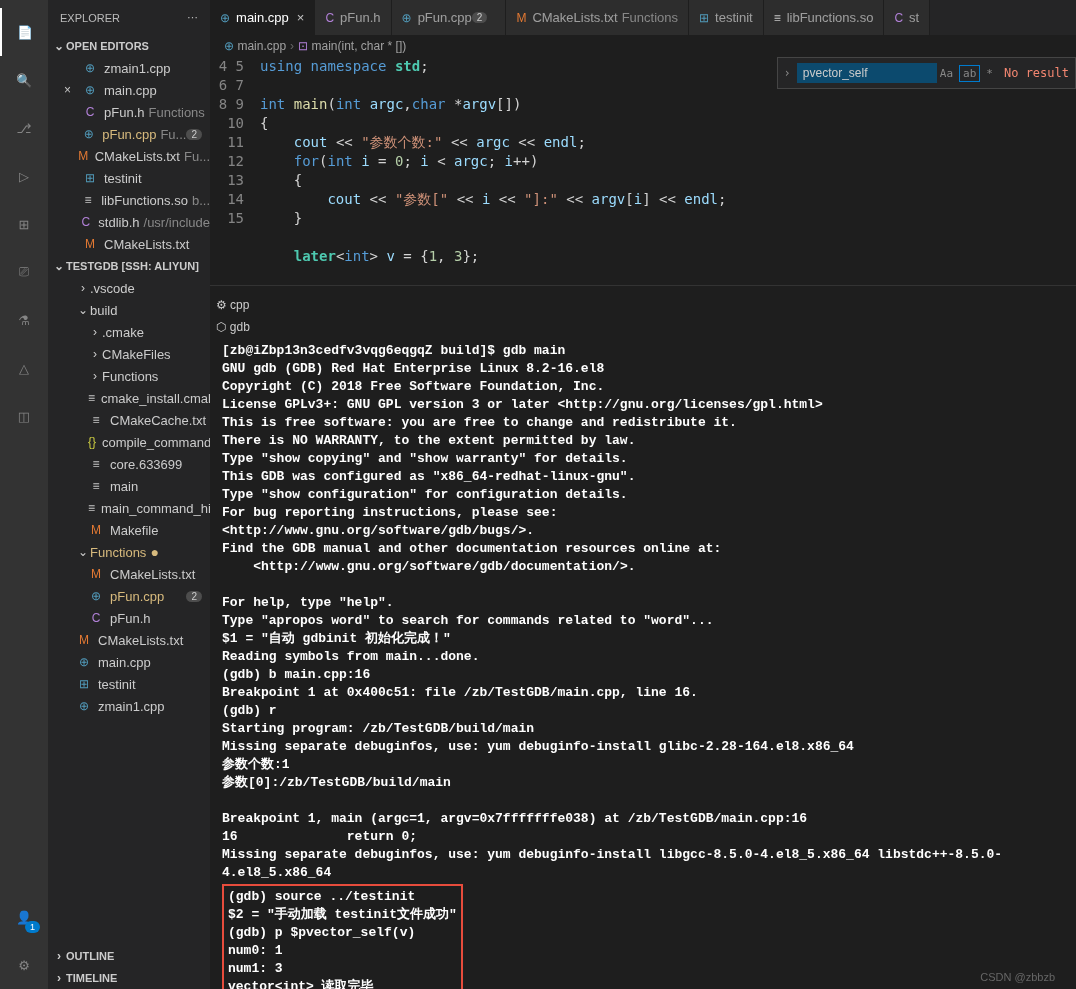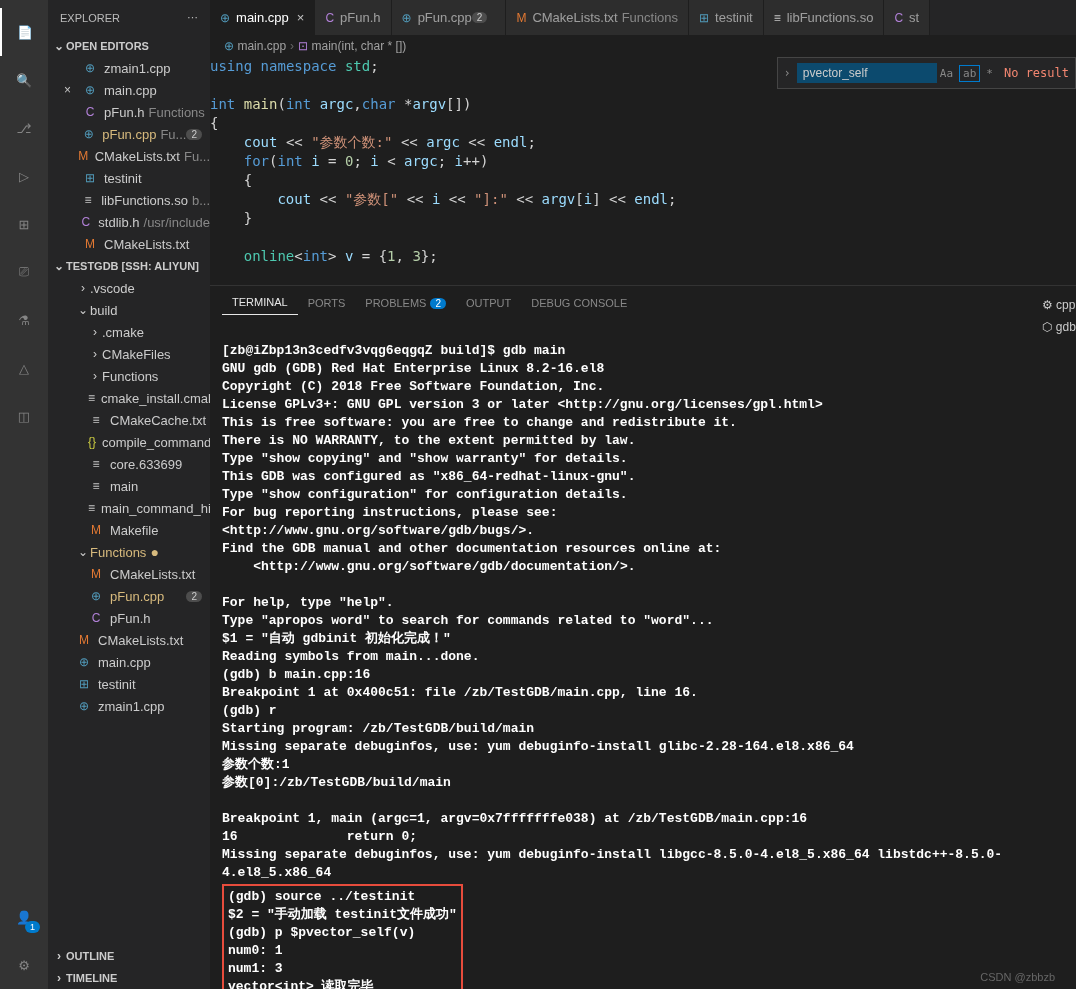--- a/index.html
+++ b/index.html
@@ -139,21 +139,21 @@
 }
 .gutter {
   width: 50px;
   text-align: right;
   padding-right: 16px;
   color: #858585;
   line-height: 19px;
 }
 .code { line-height: 19px; white-space: pre; flex:1;}
 .k { color: #569cd6; }
-.t { color: #4ec9b0; }
+.t { color: #4ec9b0; font-weight: bold; }
 .f { color: #dcdcaa; }
 .s { color: #ce9178; }
 .n { color: #b5cea8; }
 .p { color: #d4d4d4; }
 .v { color: #9cdcfe; }
 .find-bar {
   position: absolute;
   top: 0;
   right: 0;
   background: #252526;
@@ -446,52 +446,58 @@
           <span class="fi ic-c">C</span>
           <span class="tx ">st</span>
         </div>
       </div>
     <div class="breadcrumbs">
       <span class="fi ic-cpp">⊕</span>&nbsp;<span>main.cpp</span>
       <span class="sep">›</span>
       <span style="color:#b180d7">⊡</span>&nbsp;<span>main(int, char * [])</span>
     </div>
     <div class="editor">
+      <div class="gutter" id="gutter">4
+5
+6
+7
+8
+9
+10
+11
+12
+13
+14
+15
+</div>
       <div class="code" id="code"><span class="k">using</span> <span class="k">namespace</span> <span class="t">std</span><span class="p">;</span>
 
 <span class="k">int</span> <span class="f">main</span><span class="p">(</span><span class="k">int</span> <span class="v">argc</span><span class="p">,</span><span class="k">char</span> <span class="p">*</span><span class="v">argv</span><span class="p">[])</span>
 <span class="p">{</span>
     <span class="v">cout</span> <span class="p">&lt;&lt;</span> <span class="s">"参数个数:"</span> <span class="p">&lt;&lt;</span> <span class="v">argc</span> <span class="p">&lt;&lt;</span> <span class="v">endl</span><span class="p">;</span>
     <span class="k">for</span><span class="p">(</span><span class="k">int</span> <span class="v">i</span> <span class="p">=</span> <span class="n">0</span><span class="p">;</span> <span class="v">i</span> <span class="p">&lt;</span> <span class="v">argc</span><span class="p">;</span> <span class="v">i</span><span class="p">++)</span>
     <span class="p">{</span>
         <span class="v">cout</span> <span class="p">&lt;&lt;</span> <span class="s">"参数["</span> <span class="p">&lt;&lt;</span> <span class="v">i</span> <span class="p">&lt;&lt;</span> <span class="s">"]:"</span> <span class="p">&lt;&lt;</span> <span class="v">argv</span><span class="p">[</span><span class="v">i</span><span class="p">]</span> <span class="p">&lt;&lt;</span> <span class="v">endl</span><span class="p">;</span>
     <span class="p">}</span>
 
-    <span class="t">online</span><span class="p">&lt;</span><span class="k">int</span><span class="p">&gt;</span> <span class="v">v</span> <span class="p">= {</span><span class="n">1</span><span class="p">,</span> <span class="n">3</span><span class="p">};</span>
+    <span class="t">later</span><span class="p">&lt;</span><span class="k">int</span><span class="p">&gt;</span> <span class="v">v</span> <span class="p">= {</span><span class="n">1</span><span class="p">,</span> <span class="n">3</span><span class="p">};</span>
 
 </div>
       <div class="find-bar">
         <span style="margin-right:6px;color:#888">›</span>
         <input value="pvector_self" style="">
         <span class="opt">Aa</span>
         <span class="opt active">ab</span>
         <span class="opt">*</span>
         <span class="result">No result</span>
       </div>
     </div>
 
     <div class="panel">
       <div style="display:flex">
-        <div class="panel-tabs" id="panel-tabs" style="flex:1">
-            <div class="panel-tab active">TERMINAL</div>
-            <div class="panel-tab">PORTS</div>
-            <div class="panel-tab">PROBLEMS<span class="pbadge">2</span></div>
-            <div class="panel-tab">OUTPUT</div>
-            <div class="panel-tab">DEBUG CONSOLE</div>
-          </div>
         <div class="right-icons" id="right-icons">
             <div>⚙ cpp</div>
             <div>⬡ gdb</div>
           </div>
       </div>
       <div class="terminal" id="terminal"><b>[zb@iZbp13n3cedfv3vqg6eqgqZ build]$ gdb main</b>
 <b>GNU gdb (GDB) Red Hat Enterprise Linux 8.2-16.el8</b>
 <b>Copyright (C) 2018 Free Software Foundation, Inc.</b>
 <b>License GPLv3+: GNU GPL version 3 or later &lt;http://gnu.org/licenses/gpl.html&gt;</b>
 <b>This is free software: you are free to change and redistribute it.</b>

